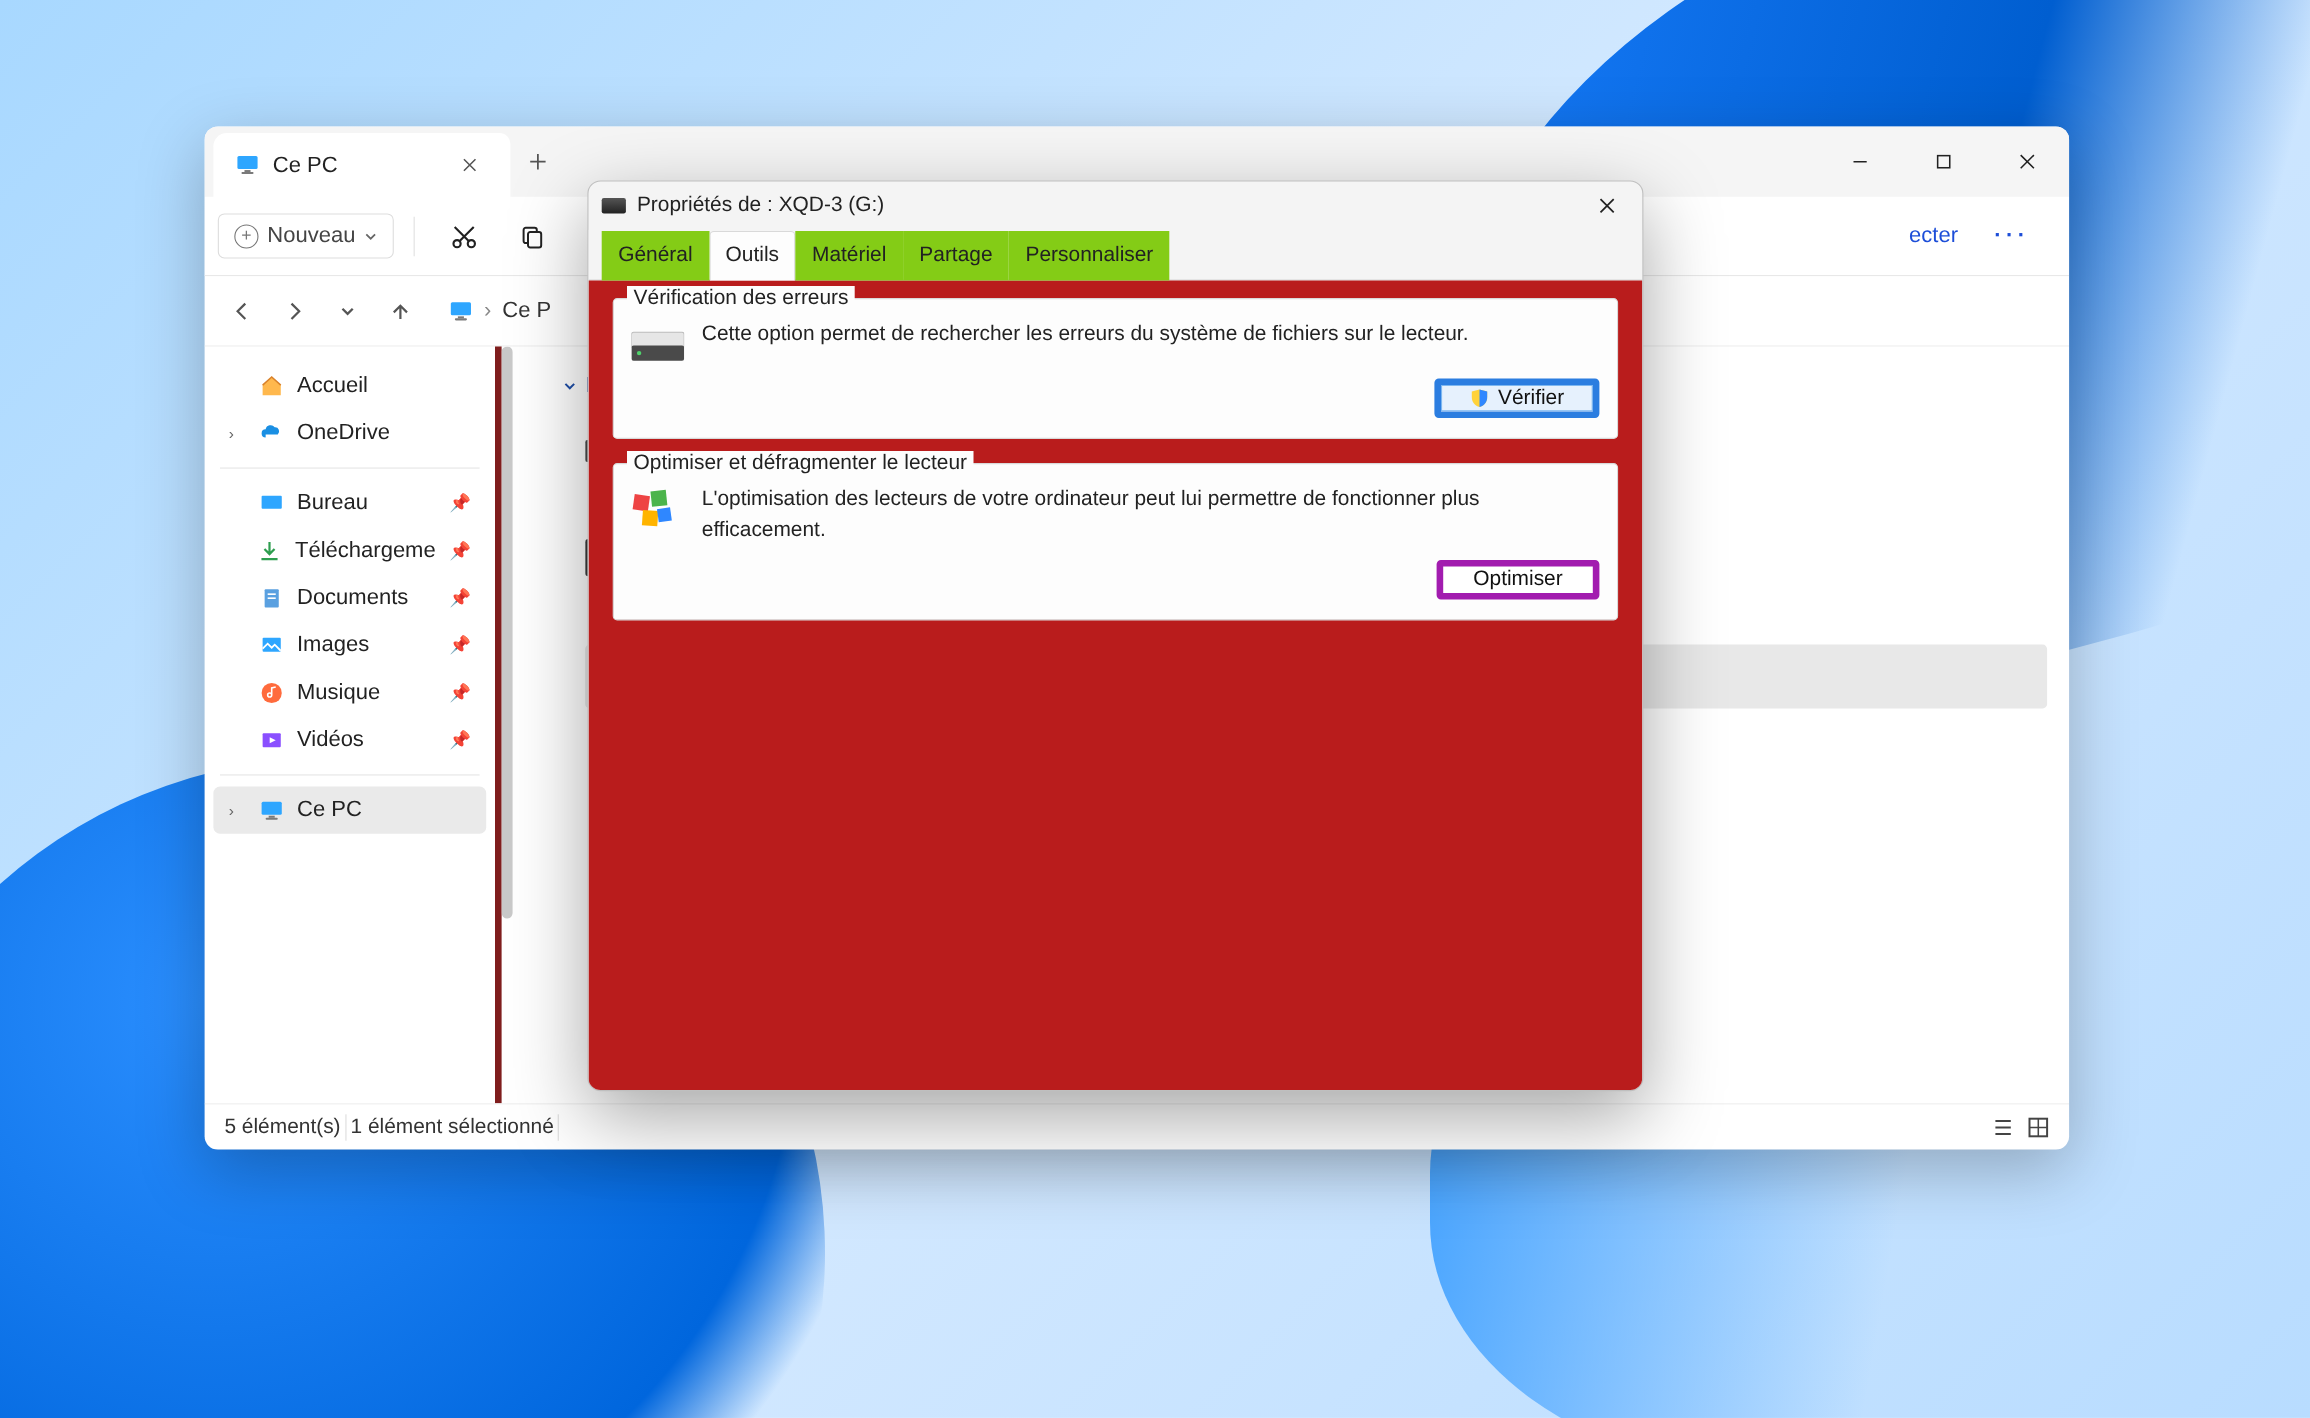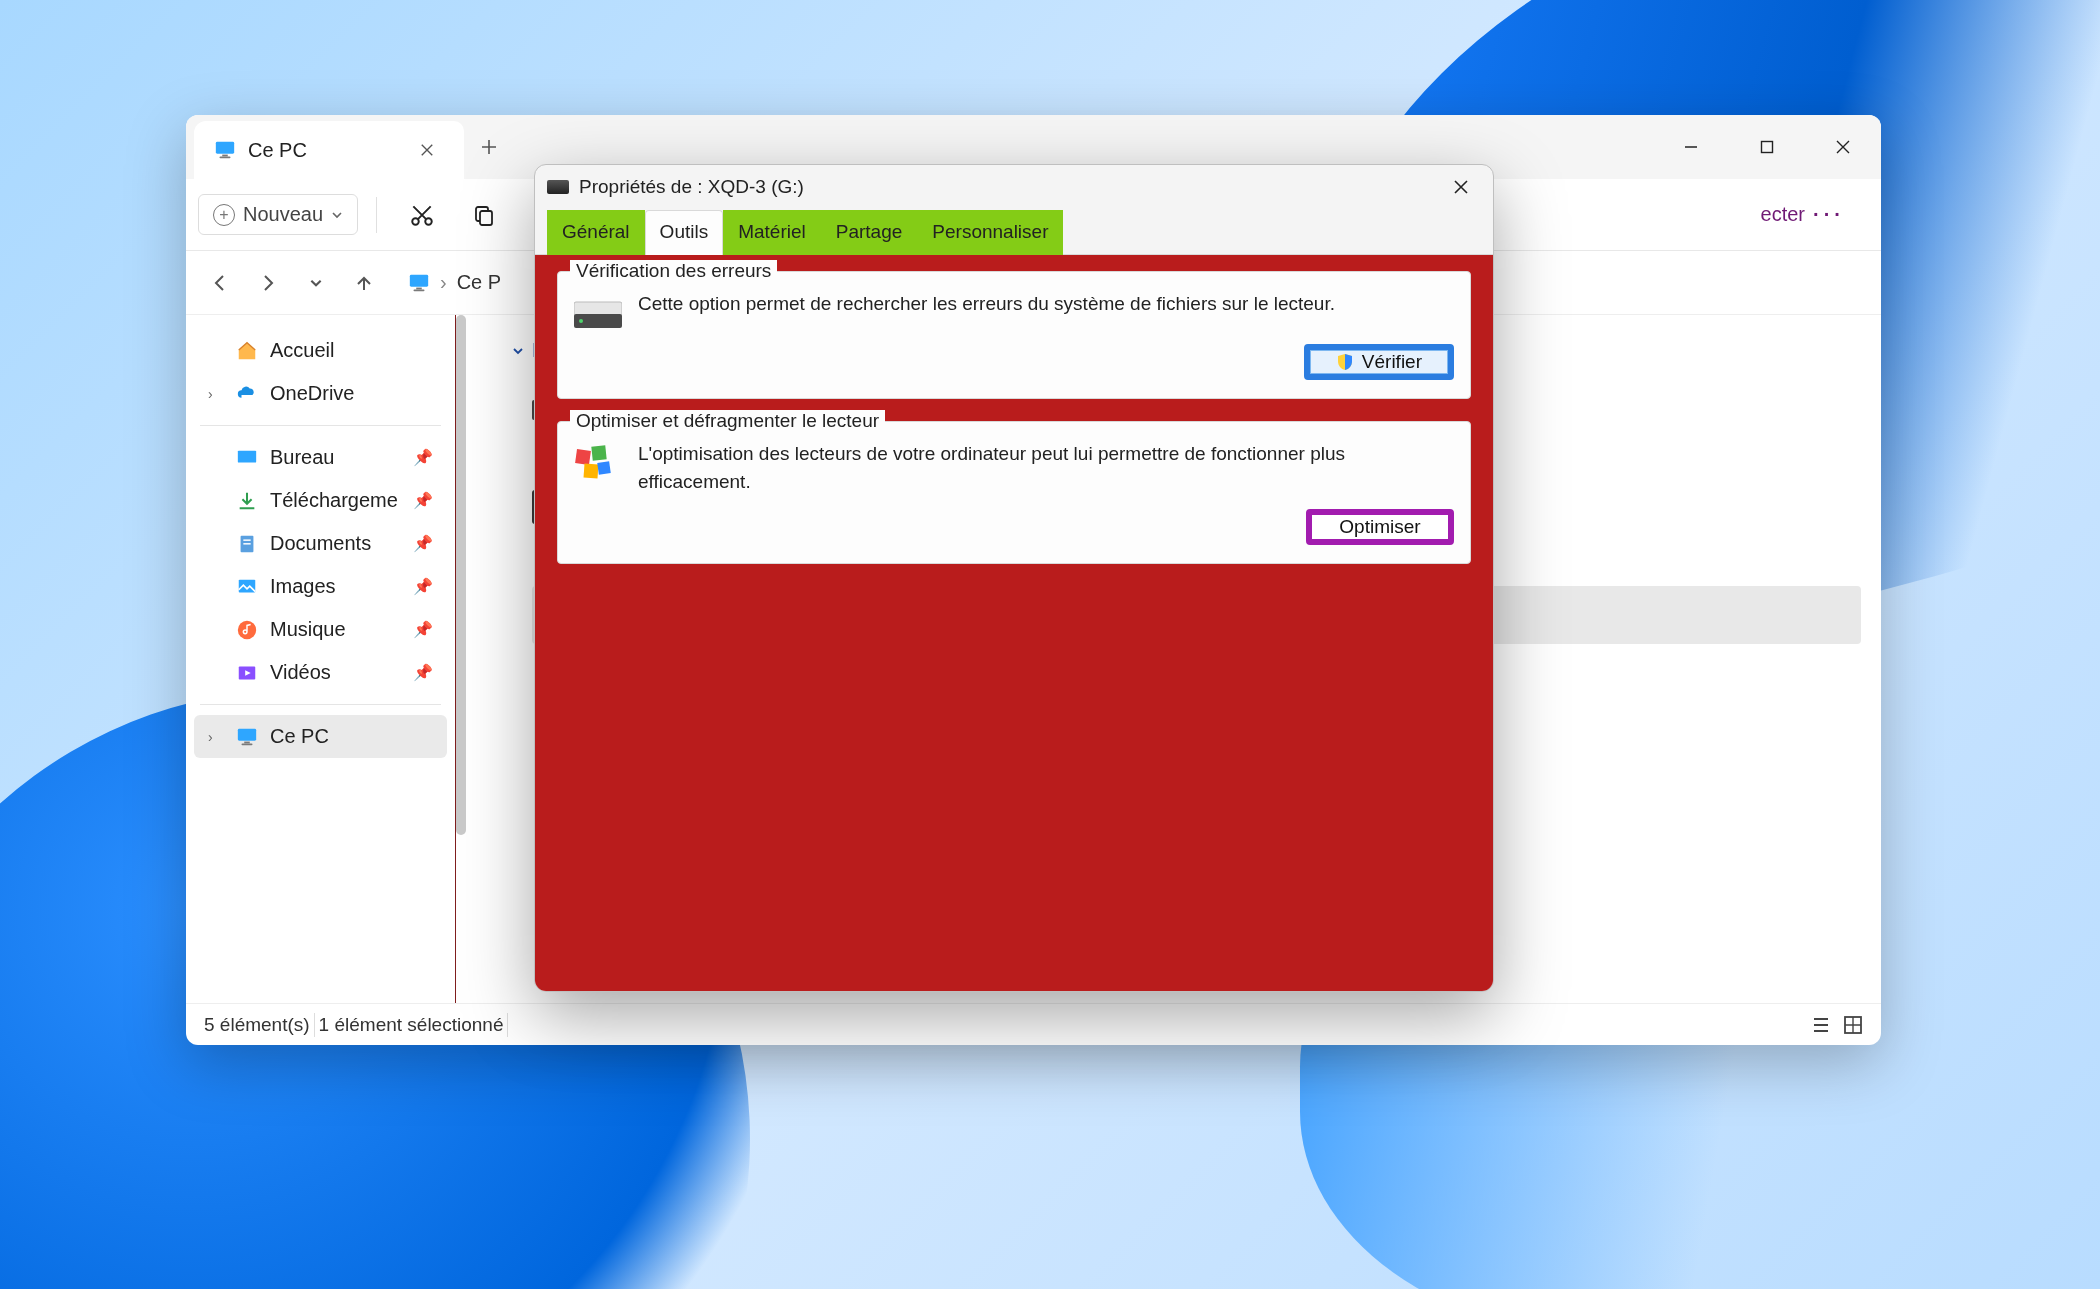--- a/index.html
+++ b/index.html
@@ -25,32 +25,32 @@
 .newtab { width: 50px; display: flex; align-items: center; justify-content: center; font-size: 26px; color: #555; cursor: pointer; }
 .win-controls { margin-left: auto; display: flex; }
 .win-btn { width: 76px; display: flex; align-items: center; justify-content: center; color: #333; cursor: pointer; }
 
 .toolbar { height: 72px; background: #fff; border-bottom: 1px solid #e8e8e8; display: flex; align-items: center; padding: 0 12px; gap: 8px; }
 .tbtn { display: flex; align-items: center; gap: 8px; padding: 8px 14px; border-radius: 6px; color: #444; font-size: 20px; cursor: pointer; }
 .tbtn.new { border: 1px solid #ddd; }
 .plus-circle { width: 22px; height: 22px; border: 1.8px solid #777; border-radius: 50%; display: flex; align-items: center; justify-content: center; font-size: 16px; color: #777; }
 .vdiv { width: 1px; height: 36px; background: #e0e0e0; margin: 0 10px; }
 .tool-icon { width: 26px; height: 26px; display:flex; align-items:center; justify-content:center; }
-.toolbar-right { margin-left: auto; display: flex; align-items: flex-end; gap: 8px; color: #701a75; font-size: 20px; padding-right: 24px; }
+.toolbar-right { margin-left: auto; display: flex; align-items: flex-end; gap: 33px; color: #1d4ed8; font-size: 20px; padding-right: 24px; }
 .dots { letter-spacing: 4px; font-weight: bold; }
 
 .navrow { height: 64px; display: flex; align-items: center; padding: 0 16px; gap: 12px; border-bottom: 1px solid #eee; }
 .navbtn { width: 36px; height: 36px; display: flex; align-items: center; justify-content: center; color: #555; cursor: pointer; font-size: 20px; }
 .addrbar { flex: 0 0 auto; display: flex; align-items: center; gap: 10px; padding: 6px 14px; font-size: 20px; color: #333; }
 .addrbar .sep { color: #888; }
 .searchbox { margin-left: auto; width: 360px; height: 44px; border: 1px solid #ddd; border-radius: 6px; display: flex; align-items: center; padding: 0 14px; color: #888; font-size: 19px; gap: 10px; }
 .searchbox .mag { margin-left: auto; color: #555; }
 
 .body { flex: 1; display: flex; min-height: 0; }
-.sidebar { width: 270px; border-right: 1px solid #7f1d1d; padding: 14px 8px; overflow: auto; }
+.sidebar { width: 270px; border-right: 6px solid #7f1d1d; padding: 14px 8px; overflow: auto; }
 .side-item { display: flex; align-items: center; gap: 12px; padding: 10px 14px; border-radius: 6px; font-size: 20px; color: #222; cursor: pointer; position: relative; }
 .side-item.selected { background: #eaeaea; }
 .side-item .chev { width: 16px; font-size: 14px; color: #666; }
 .side-item .pin { margin-left: auto; color: #888; font-size: 16px; }
 .side-sep { height: 1px; background: #e5e5e5; margin: 10px 6px; }
 .side-icon { width: 22px; height: 22px; display:flex; align-items:center; justify-content:center; }
 
 .content { flex: 1; position: relative; padding: 18px 20px; overflow: hidden; }
 .scrollthumb { position: absolute; left: 0; top: 0; width: 10px; height: 520px; background: #c9c9c9; border-radius: 5px; }
 .group-header { display: flex; align-items: center; gap: 8px; color: #1f4fa8; font-size: 20px; margin: 6px 0 16px 36px; cursor: pointer; }

